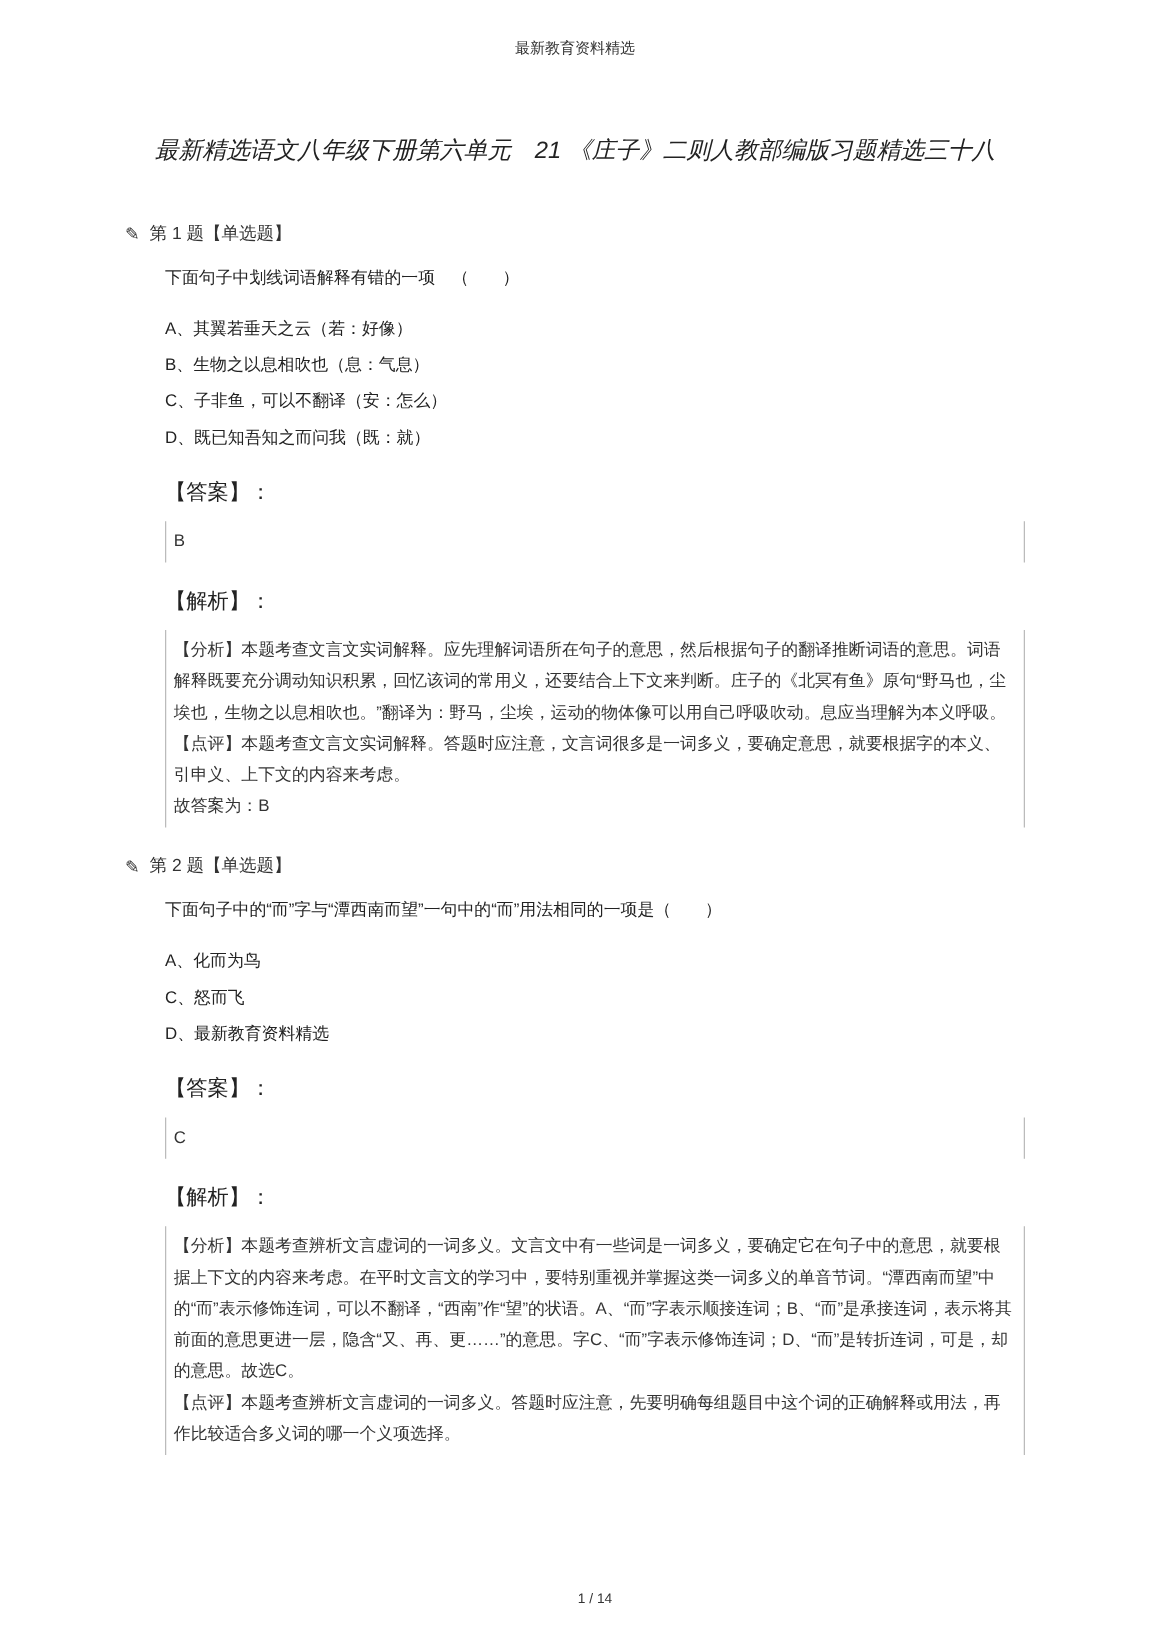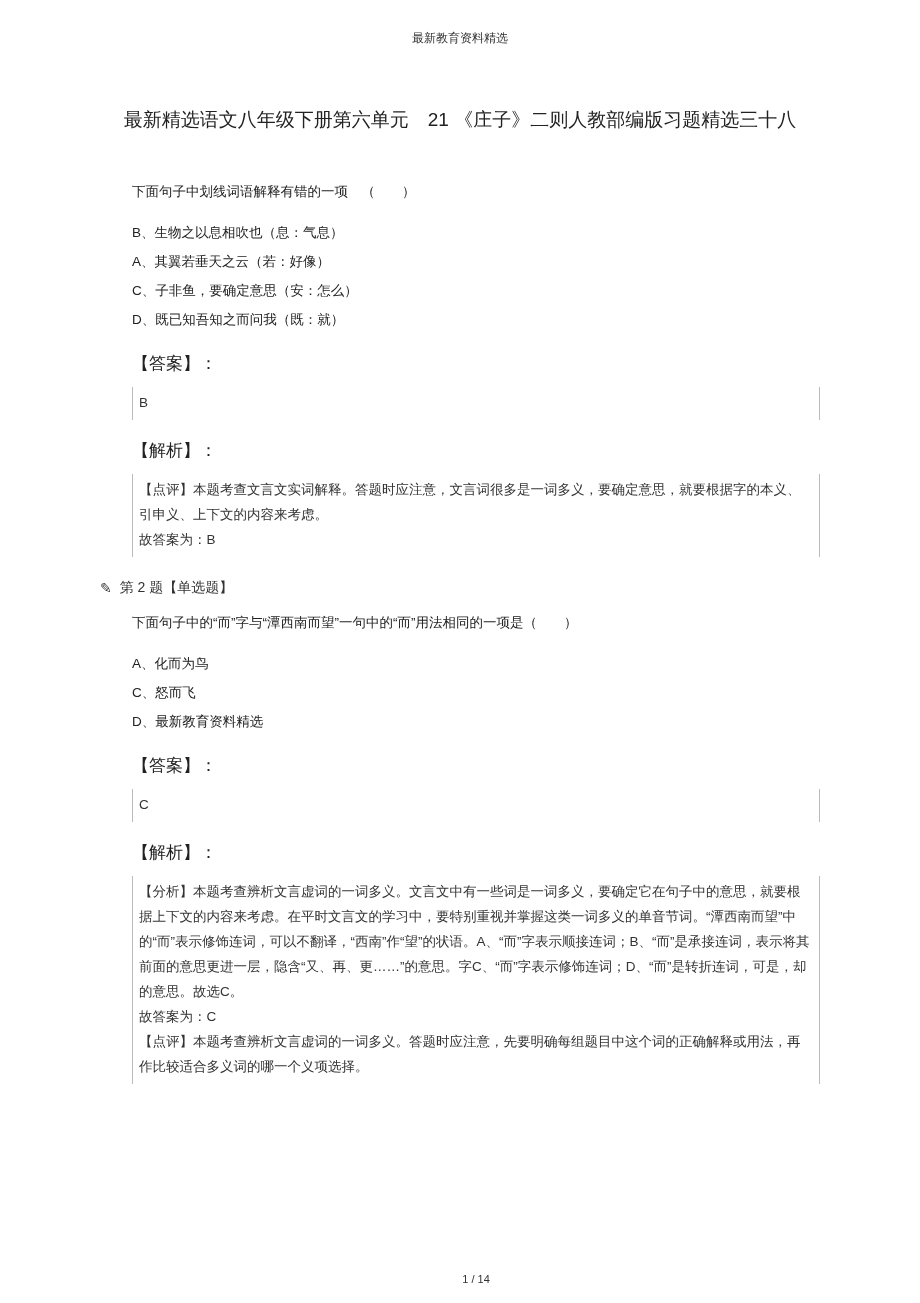--- a/index.html
+++ b/index.html
@@ -19,20 +19,21 @@
     text-align: center;
     font-size: 12px;
     color: #333;
     margin-bottom: 60px;
   }
   .title {
     font-size: 19px;
     text-align: center;
     margin: 0 0 45px 0;
     font-weight: 400;
+    font-style: italic;
   }
   .q-header {
     font-size: 14px;
     margin-bottom: 12px;
     color: #333;
   }
   .q-icon {
     display: inline-block;
     vertical-align: middle;
     margin-right: 4px;
@@ -83,34 +84,39 @@
   }
 </style>
 </head>
 <body>
 
 <div class="page">
   <div class="top-header">最新教育资料精选</div>
 
   <h1 class="title">最新精选语文八年级下册第六单元　21 《庄子》二则人教部编版习题精选三十八</h1>
 
+  <div class="q-header">
+    <span class="q-icon">✎</span>
+    <span>第 1 题【单选题】</span>
+  </div>
   <div class="q-body">
     <div class="stem">下面句子中划线词语解释有错的一项　（　　）</div>
     <div class="options">
+      <div>A、其翼若垂天之云（若：好像）</div>
       <div>B、生物之以息相吹也（息：气息）</div>
-      <div>A、其翼若垂天之云（若：好像）</div>
-      <div>C、子非鱼，要确定意思（安：怎么）</div>
+      <div>C、子非鱼，可以不翻译（安：怎么）</div>
       <div>D、既已知吾知之而问我（既：就）</div>
     </div>
     <div class="label">【答案】：</div>
     <div class="ans-box">
       <span>B</span>
     </div>
     <div class="label">【解析】：</div>
     <div class="analysis-box">
+      <div class="analysis-text">【分析】本题考查文言文实词解释。应先理解词语所在句子的意思，然后根据句子的翻译推断词语的意思。词语解释既要充分调动知识积累，回忆该词的常用义，还要结合上下文来判断。庄子的《北冥有鱼》原句“野马也，尘埃也，生物之以息相吹也。”翻译为：野马，尘埃，运动的物体像可以用自己呼吸吹动。息应当理解为本义呼吸。</div>
       <div class="analysis-text">【点评】本题考查文言文实词解释。答题时应注意，文言词很多是一词多义，要确定意思，就要根据字的本义、引申义、上下文的内容来考虑。</div>
       <div class="analysis-text">故答案为：B</div>
     </div>
   </div>
 
   <div style="height:22px"></div>
 
   <div class="q-header">
     <span class="q-icon">✎</span>
     <span>第 2 题【单选题】</span>
@@ -122,19 +128,18 @@
       <div>C、怒而飞</div>
       <div>D、最新教育资料精选</div>
     </div>
     <div class="label">【答案】：</div>
     <div class="ans-box">
       <span>C</span>
     </div>
     <div class="label">【解析】：</div>
     <div class="analysis-box">
       <div class="analysis-text">【分析】本题考查辨析文言虚词的一词多义。文言文中有一些词是一词多义，要确定它在句子中的意思，就要根据上下文的内容来考虑。在平时文言文的学习中，要特别重视并掌握这类一词多义的单音节词。“潭西南而望”中的“而”表示修饰连词，可以不翻译，“西南”作“望”的状语。A、“而”字表示顺接连词；B、“而”是承接连词，表示将其前面的意思更进一层，隐含“又、再、更……”的意思。字C、“而”字表示修饰连词；D、“而”是转折连词，可是，却的意思。故选C。</div>
-      <div class="analysis-text">故答案为：C</div>
       <div class="analysis-text">【点评】本题考查辨析文言虚词的一词多义。答题时应注意，先要明确每组题目中这个词的正确解释或用法，再作比较适合多义词的哪一个义项选择。</div>
     </div>
   </div>
 
   <div class="page-num">1 / 14</div>
 </div>
 
 </body></html>

